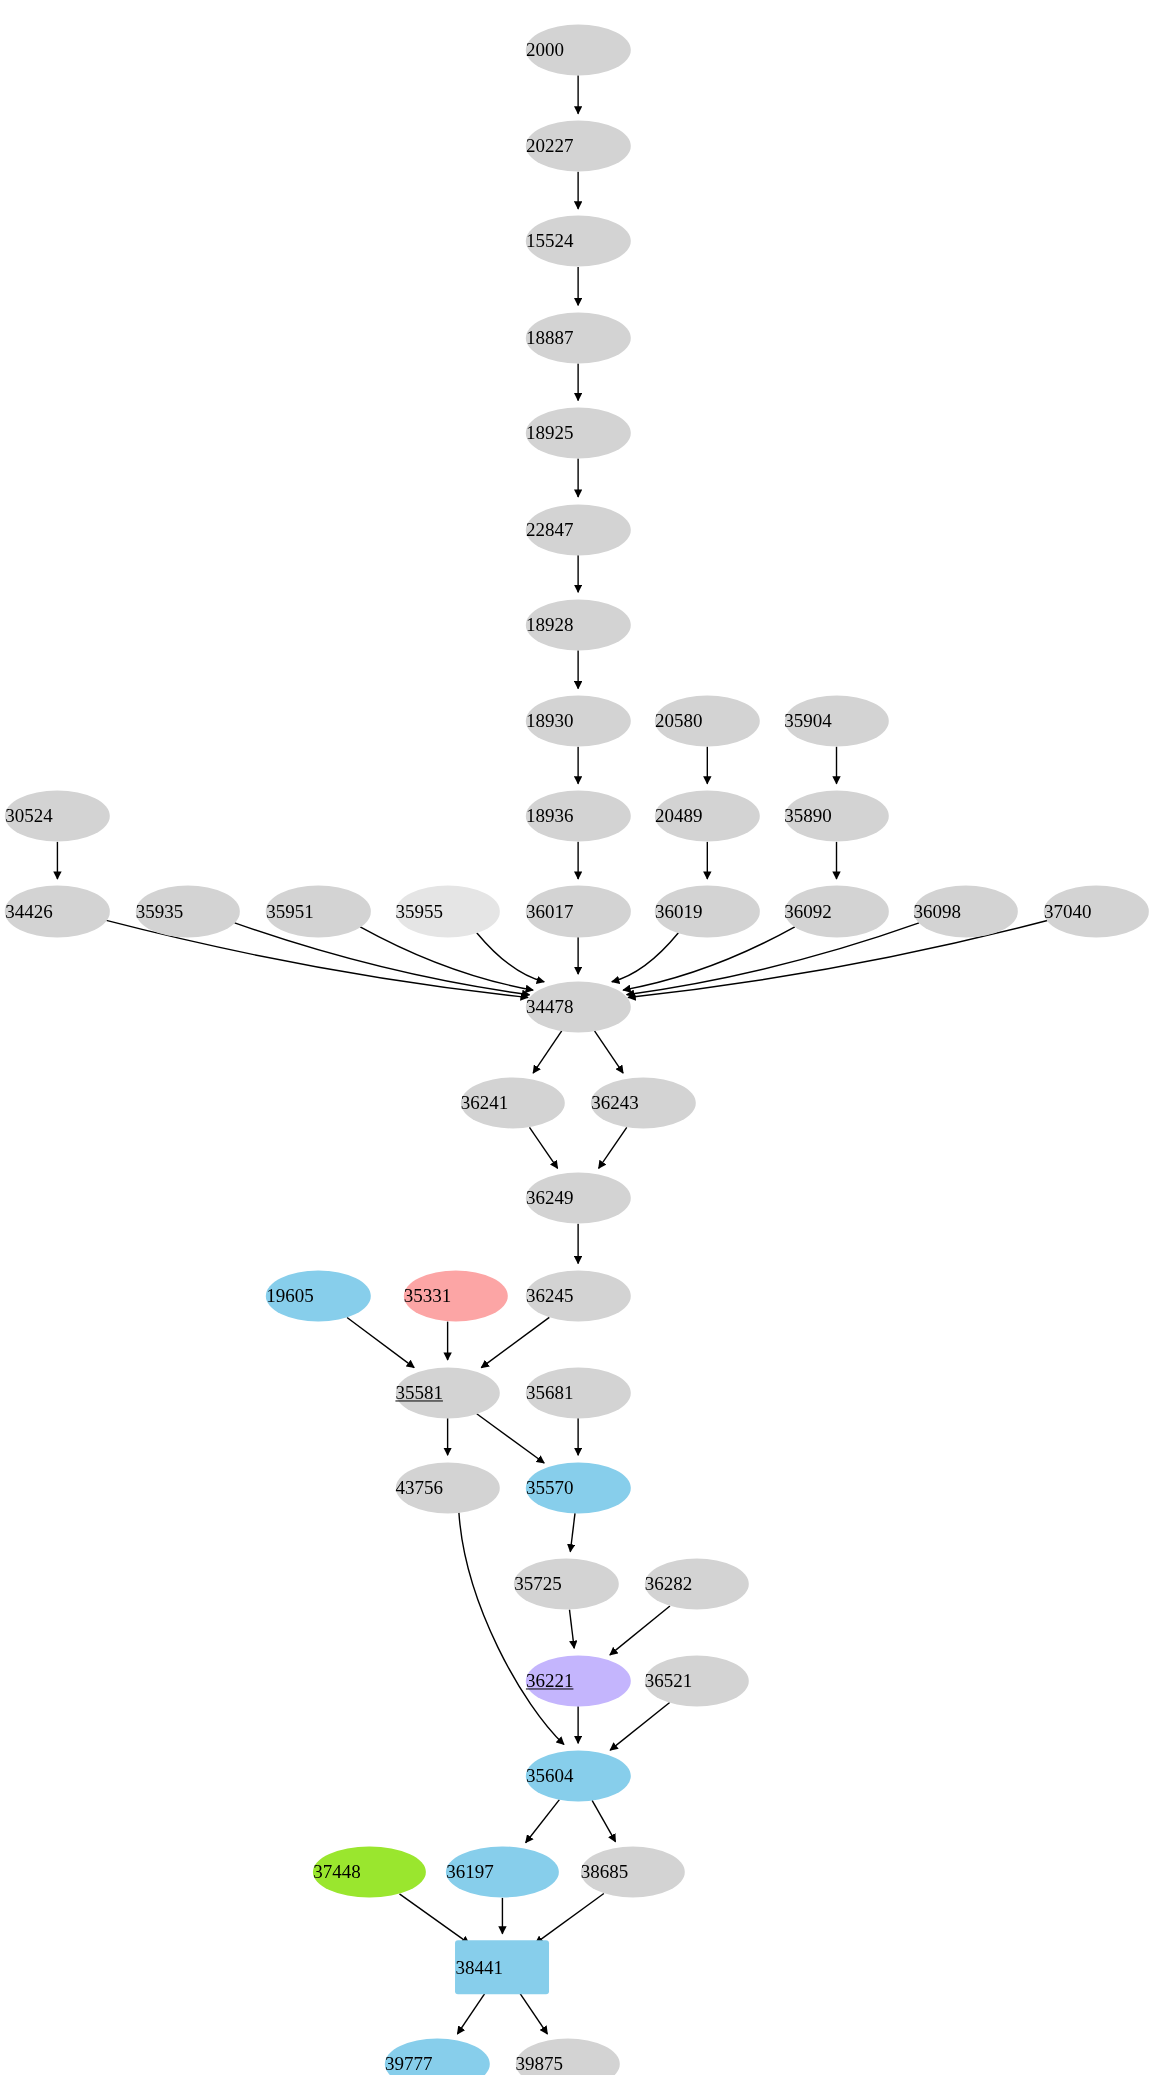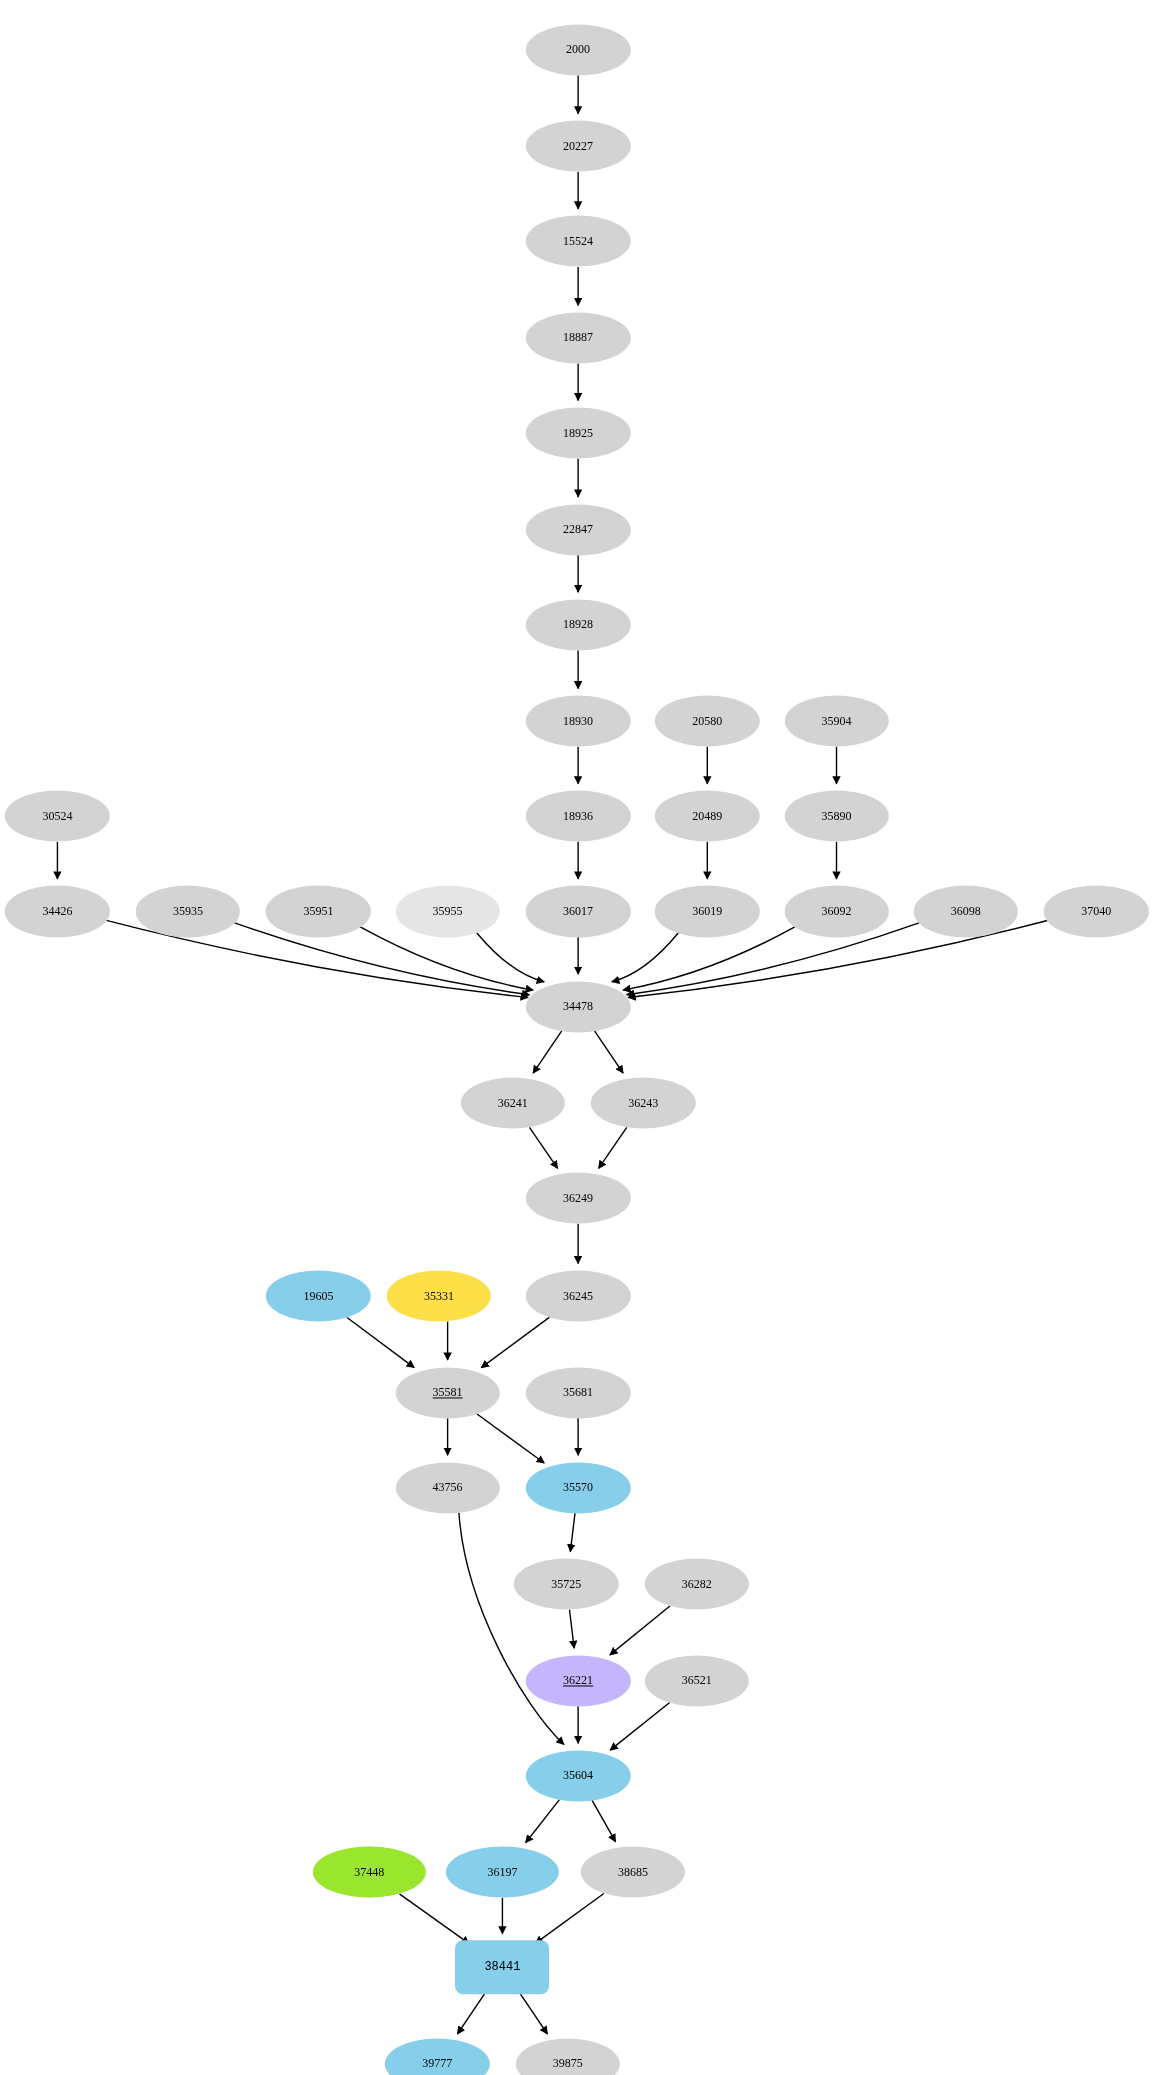--- a/index.html
+++ b/index.html
@@ -1,24 +1,24 @@
 <!DOCTYPE html>
 <html><head>
 <meta charset="utf-8">
 <style>
   html,body{margin:0;padding:0;background:#ffffff;}
   body{width:1174px;height:2075px;position:relative;overflow:hidden;
        font-family:"Liberation Serif","DejaVu Serif",serif;}
   #graph{position:absolute;left:0;top:0;width:1174px;height:2075px;}
   #edge-layer{position:absolute;left:0;top:0;width:1174px;height:2075px;pointer-events:none;}
-  .node{position:absolute;display:flex;align-items:center;justify-content:center;
+  .node{position:absolute;display:flex;align-items:center;justify-content:flex-start;
         transform:translate(-50%,-50%);box-sizing:border-box;
-        font-size:12px;color:#000000;line-height:1;white-space:nowrap;}
+        font-size:19px;color:#000000;line-height:1;white-space:nowrap;}
   .node.ellipse{border-radius:50%;}
-  .node.box{border-radius:8px;font-family:Liberation Mono, monospace;}
+  .node.box{border-radius:3px;}
 </style>
 </head>
 <body>
 
 <div id="graph">
   <svg id="edge-layer" viewBox="0 0 1174 2075" xmlns="http://www.w3.org/2000/svg">
     <defs>
       <marker id="arrow" viewBox="0 0 10 10" refX="9" refY="5" markerWidth="6" markerHeight="6" orient="auto-start-reverse">
         <path d="M 0 0 L 10 5 L 0 10 z" fill="#000000"></path>
       </marker>
@@ -151,21 +151,21 @@
       </div>
       <div class="node ellipse" style="left: 643.365px; top: 1103.11px; width: 104.4px; height: 51.0688px; background: rgb(211, 211, 211);">
         <span>36243</span>
       </div>
       <div class="node ellipse" style="left: 578.115px; top: 1198.27px; width: 104.4px; height: 51.0688px; background: rgb(211, 211, 211);">
         <span>36249</span>
       </div>
       <div class="node ellipse" style="left: 318.42px; top: 1296.08px; width: 104.4px; height: 51.0688px; background: rgb(135, 206, 235);">
         <span>19605</span>
       </div>
-      <div class="node ellipse" style="left: 439px; top: 1296.08px; width: 104.4px; height: 51.0688px; background: #fde047;">
+      <div class="node ellipse" style="left: 456px; top: 1296.08px; width: 104.4px; height: 51.0688px; background: #fca5a5;">
         <span>35331</span>
       </div>
       <div class="node ellipse" style="left: 578.115px; top: 1296.08px; width: 104.4px; height: 51.0688px; background: rgb(211, 211, 211);">
         <span>36245</span>
       </div>
       <div class="node ellipse" style="left: 447.615px; top: 1392.56px; width: 104.4px; height: 51.0688px; background: rgb(211, 211, 211); text-decoration: underline;">
         <span>35581</span>
       </div>
       <div class="node ellipse" style="left: 578.115px; top: 1392.56px; width: 104.4px; height: 51.0688px; background: rgb(211, 211, 211);">
         <span>35681</span>

